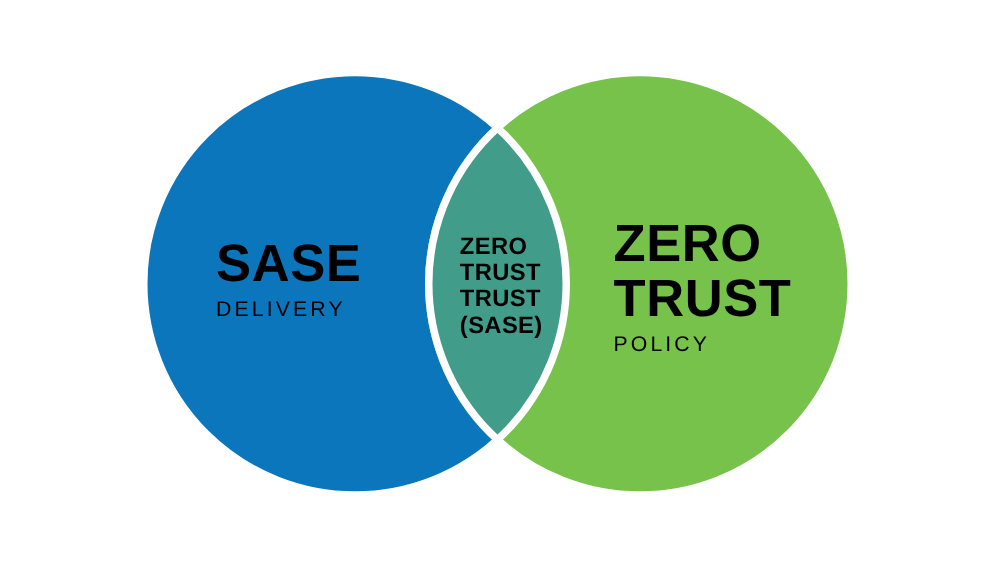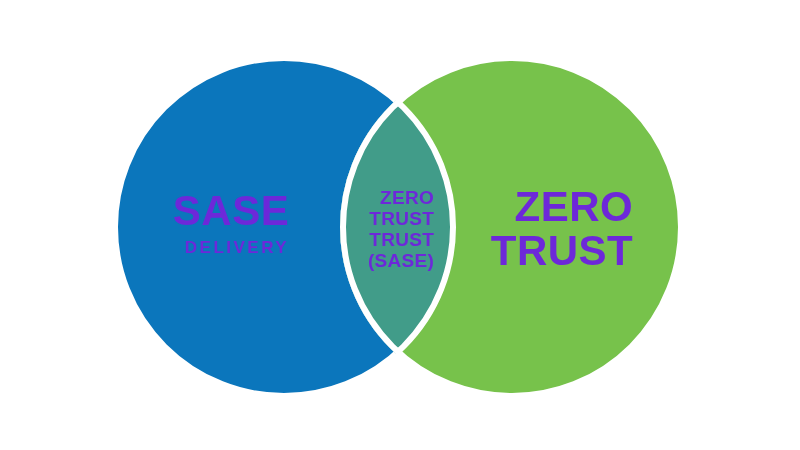--- a/index.html
+++ b/index.html
@@ -17,34 +17,34 @@
     height: 450px;
   }
   .stage svg {
     position: absolute;
     left: 0;
     top: 0;
   }
   .label-block {
     position: absolute;
     transform: translate(-50%, -50%);
-    text-align: right;
-    color: #6d28d9;
+    text-align: left;
+    color: #000000;
     white-space: nowrap;
     user-select: none;
   }
   .big-label {
     font-size: 42px;
     font-weight: 800;
     line-height: 44px;
     letter-spacing: 0.5px;
   }
   .sub-label {
     font-size: 17px;
-    font-weight: 700;
+    font-weight: 400;
     letter-spacing: 2.5px;
     margin-top: 5px;
   }
   .mid-line {
     font-size: 19px;
     font-weight: 700;
     line-height: 21px;
     letter-spacing: 0.3px;
   }
 </style>
@@ -84,15 +84,16 @@
   <div class="label-block" style="left:401px; top:229px">
     <div class="mid-line">ZERO</div>
     <div class="mid-line">TRUST</div>
     <div class="mid-line">TRUST</div>
     <div class="mid-line">(SASE)</div>
   </div>
 
   <div class="label-block" style="left:562px; top:229px">
     <div class="big-label">ZERO</div>
     <div class="big-label">TRUST</div>
+    <div class="sub-label">POLICY</div>
   </div>
 
 </div>
 
 </body></html>

